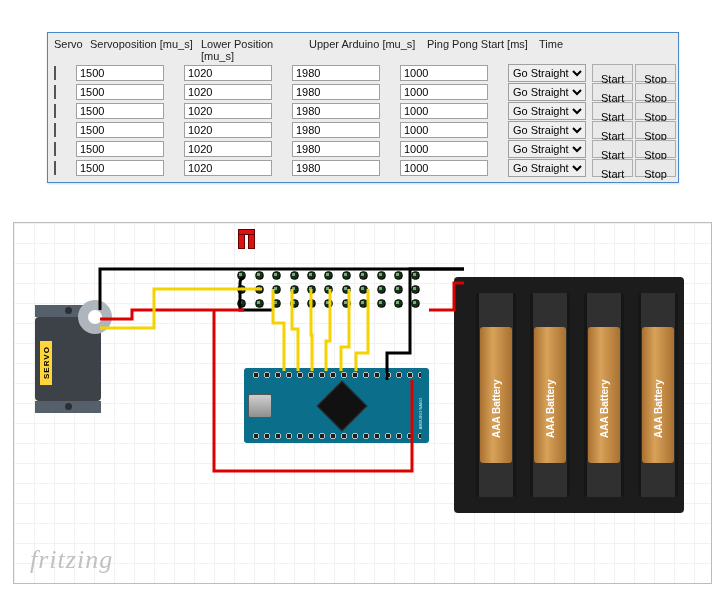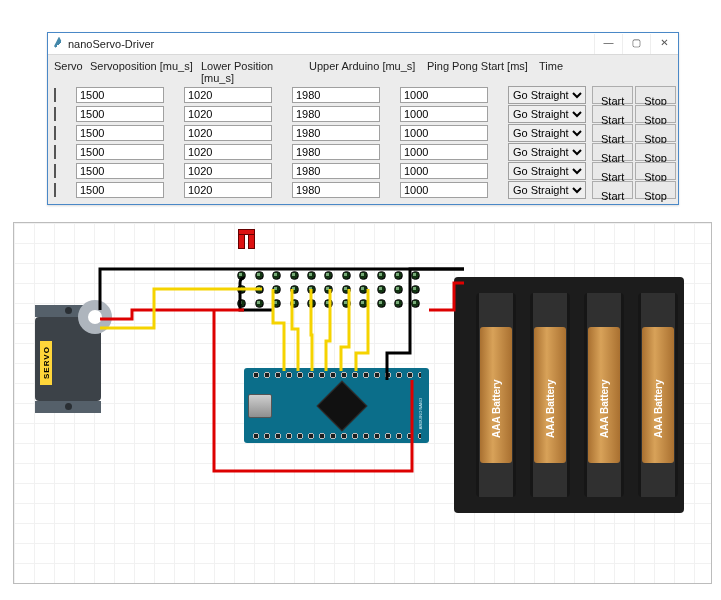--- a/index.html
+++ b/index.html
@@ -206,28 +206,20 @@
   
   svg.wires{position:absolute;inset:0;width:100%;height:100%;pointer-events:none}
 
 </style>
 </head>
 <body>
 
 <div class="whitepad"></div>
 
 <div class="win">
-  <div class="titlebar">
-    <div class="feather"></div>
-    <span>nanoServo-Driver</span>
-    <div class="spacer"></div>
-    <div class="winbtn">—</div>
-    <div class="winbtn">▢</div>
-    <div class="winbtn close">✕</div>
-  </div>
 
 
   <div class="headrow">
     <div class="c-servo">Servo</div>
     <div class="c-pos">Servoposition [mu_s]</div>
     <div class="c-low">Lower Position [mu_s]</div>
     <div class="c-up">Upper Arduino [mu_s]</div>
     <div class="c-ping">Ping Pong Start [ms]</div>
     <div class="c-mode">Time</div>
   </div>
@@ -401,13 +393,14 @@
 
     <path d="M86 105 L140 105 L140 66 L248 66" stroke="#f5d300" stroke-width="3" fill="none"></path>
     <path d="M259 66 L259 100 L270 100 L270 148" stroke="#f5d300" stroke-width="3" fill="none"></path>
     <path d="M278 66 L278 106 L284 106 L284 148" stroke="#f5d300" stroke-width="3" fill="none"></path>
     <path d="M297 66 L297 112 L298 112 L298 148" stroke="#f5d300" stroke-width="3" fill="none"></path>
     <path d="M316 66 L316 118 L312 118 L312 148" stroke="#f5d300" stroke-width="3" fill="none"></path>
     <path d="M335 66 L335 124 L327 124 L327 148" stroke="#f5d300" stroke-width="3" fill="none"></path>
     <path d="M354 66 L354 130 L342 130 L342 148" stroke="#f5d300" stroke-width="3" fill="none"></path>
   </svg>
 
+  <div class="logo">fritzing</div>
 </div>
 
 </body></html>

